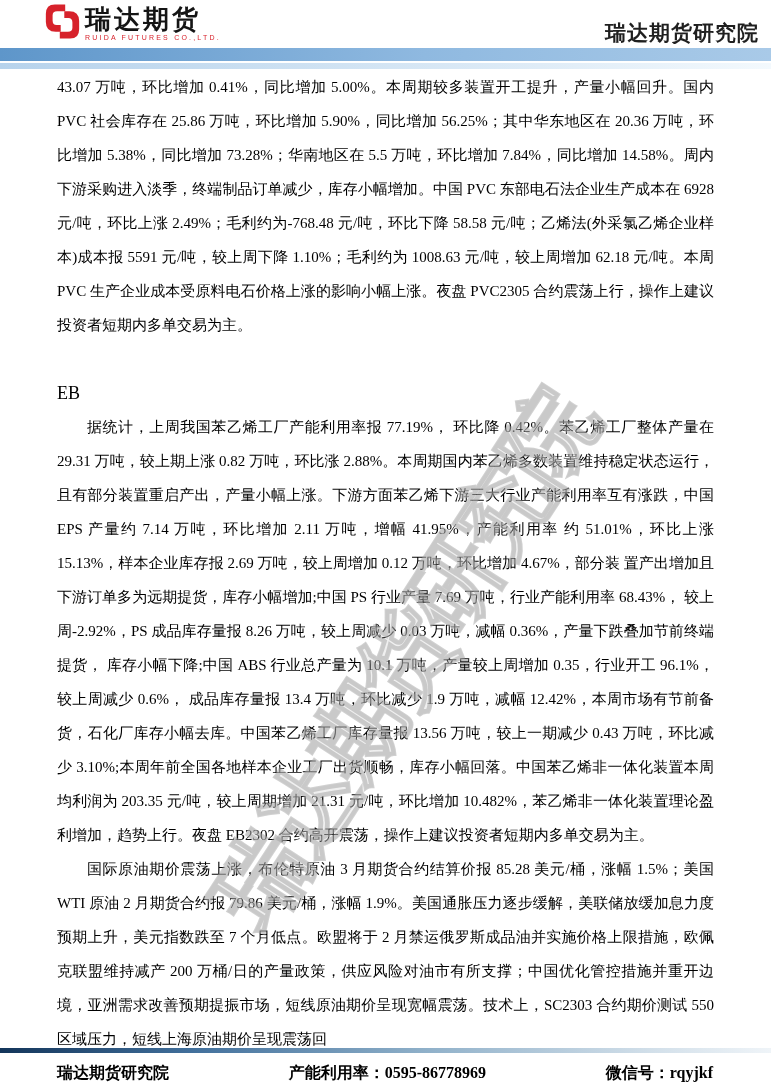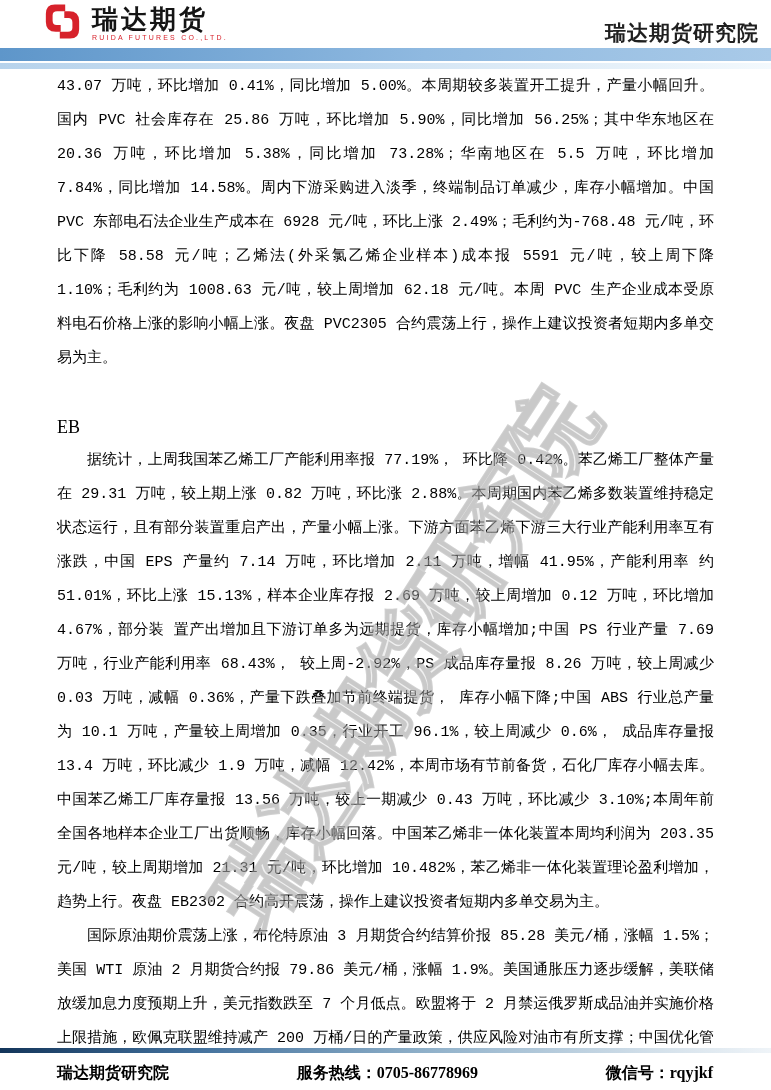--- a/index.html
+++ b/index.html
@@ -6,21 +6,21 @@
   .page {
     position:relative; width:771px; height:1090px; margin:0 auto;
     background:#ffffff; overflow:hidden;
     font-family:"Liberation Serif","DejaVu Serif",serif; color:#000;
   }
   
   .header {
     display:flex; justify-content:space-between; align-items:flex-end;
     height:42px; padding:6px 12px 0 40px; box-sizing:content-box;
   }
-  .logo { display:flex; align-items:center; gap:7px; }
+  .logo { display:flex; align-items:center; }
   .logo-texts { display:flex; flex-direction:column; }
   .logo-cn {
     font-family:"Liberation Sans","DejaVu Sans",sans-serif;
     font-weight:bold; font-size:26px; line-height:27px; color:#141414; letter-spacing:3px;
   }
   .logo-en {
     font-family:"Liberation Sans","DejaVu Sans",sans-serif;
     font-size:7px; color:#d7222b; letter-spacing:2.2px; margin-top:1px;
   }
   .header-title {
@@ -28,21 +28,21 @@
     letter-spacing:1px; padding-bottom:1px;
   }
   
   .bar-main  { height:13px; background:linear-gradient(to right,#5e96ca,#8fb9e0 55%,#a9cae8); }
   .bar-gap   { height:2px;  background:#ffffff; }
   .bar-light { height:6px;  background:linear-gradient(to right,#b7d3ec,#dfecf7 70%,#f3f9fd); }
   
   .main { padding:1px 57px 0 57px; }
   .para {
     margin:0; font-size:15px; line-height:34px; text-align:justify;
-    text-justify:inter-ideograph; color:#000;font-family:Liberation Mono, monospace;
+    text-justify:inter-ideograph; color:#000;
   }
   .para.indent { text-indent:2em; }
   .section-heading {
     margin:34px 0 0 0; font-size:18px; line-height:34px; font-weight:normal;
   }
   
   .watermark {
     position:absolute; left:405px; top:660px; z-index:5;
     transform:translate(-50%,-50%) rotate(-57deg);
     font-size:92px; font-weight:bold; white-space:nowrap; letter-spacing:-4px;
@@ -94,18 +94,18 @@
 
     <p class="para indent">国际原油期价震荡上涨，布伦特原油 3 月期货合约结算价报 85.28 美元/桶，涨幅 1.5%；美国 WTI 原油 2 月期货合约报 79.86 美元/桶，涨幅 1.9%。美国通胀压力逐步缓解，美联储放缓加息力度预期上升，美元指数跌至 7 个月低点。欧盟将于 2 月禁运俄罗斯成品油并实施价格上限措施，欧佩克联盟维持减产 200 万桶/日的产量政策，供应风险对油市有所支撑；中国优化管控措施并重开边境，亚洲需求改善预期提振市场，短线原油期价呈现宽幅震荡。技术上，SC2303 合约期价测试 550 区域压力，短线上海原油期价呈现震荡回</p>
   </div>
 
   <div class="watermark">瑞达期货研究院</div>
 
   <div class="footer">
     <div class="footer-line"></div>
     <div class="footer-row">
       <span>瑞达期货研究院</span>
-      <span><span>服务热线：</span><span>0705-86778969</span></span>
+      <span><span>产能利用率：</span><span>0595-86778969</span></span>
       <span><span>微信号：</span><span>rqyjkf</span></span>
     </div>
   </div>
 
 </div>
 
 </body></html>

